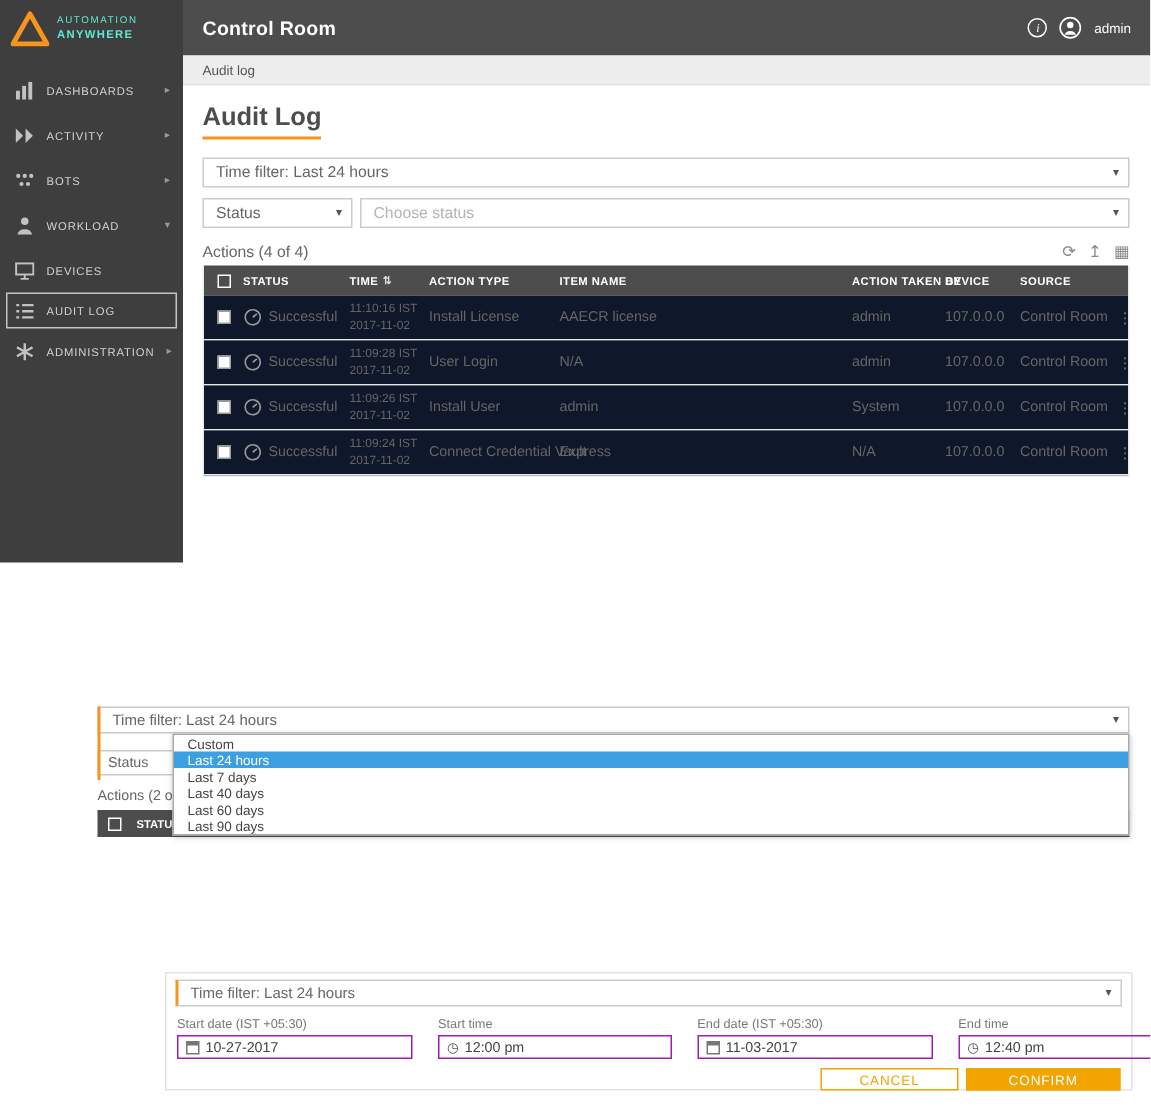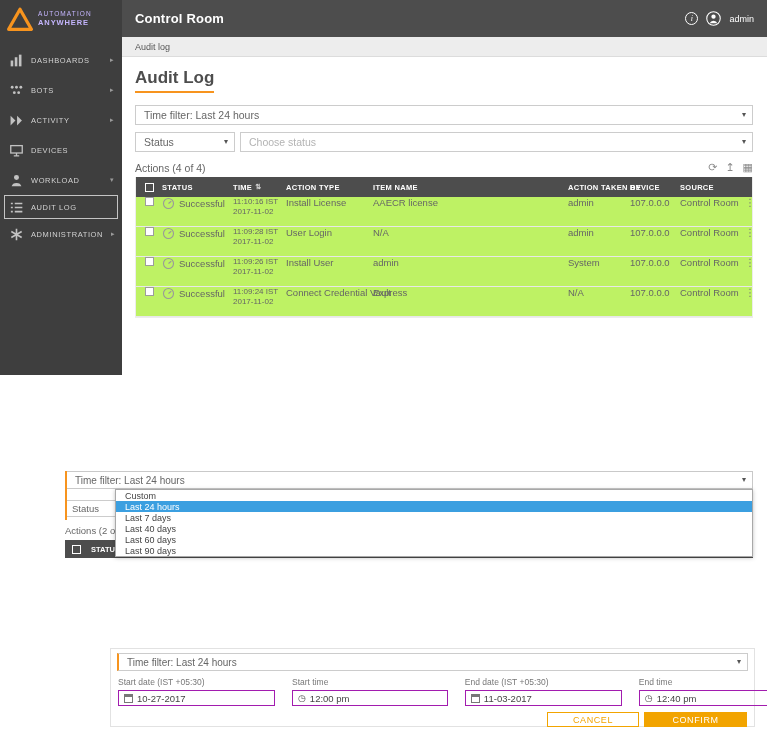--- a/index.html
+++ b/index.html
@@ -4,21 +4,21 @@
 <style>
   * { box-sizing: border-box; margin: 0; padding: 0; }
   html,body { background:#fff; }
   body { font-family: "Liberation Sans", sans-serif; }
   .canvas { position:relative; width:767px; height:746px; background:#fff; overflow:hidden; }
 
   
   .app { position:absolute; left:0; top:0; width:767px; height:375px; display:flex; }
   .sidebar { width:122px; background:var(--sidebar-gray,#3e3e3e); flex:none; color:#d8d8d8; }
   .logo { display:flex; align-items:center; gap:5px; padding:7px 6px 8px 7px; }
-  .logo-text { display:flex; flex-direction:column; color:#c4b5fd; line-height:1.25; }
+  .logo-text { display:flex; flex-direction:column; color:#5eead4; line-height:1.25; }
   .logo-t1 { font-size:6.5px; letter-spacing:1.1px; font-weight:400; }
   .logo-t2 { font-size:7.5px; letter-spacing:.9px; font-weight:bold; }
   .nav { margin-top:6px; }
   .nav-item { height:30px; display:flex; align-items:center; gap:8px; padding:0 8px 0 10px; font-size:7.5px; letter-spacing:.6px; color:#d2d2d2; cursor:pointer; }
   .nav-item .nicon { width:13px; height:13px; flex:none; color:#c2c2c2; }
   .nav-item.selected { border:1px solid #c4c4c4; margin:0 4px; padding:0 4px 0 5px; height:24px; }
   .nchev { margin-left:auto; font-size:7px; color:#9a9a9a; }
 
   .main { flex:1; display:flex; flex-direction:column; }
   .topbar { height:37px; background:var(--header-gray,#4d4d4d); color:#fff; display:flex; align-items:center; padding:0 13px; }
@@ -36,21 +36,21 @@
   .filters-row { display:flex; gap:5px; width:618px; margin-bottom:9px; }
   .status-select { width:100px; flex:none; }
   .choose-status { flex:1; color:#b3b3b3; }
 
   .actions-row { width:618px; display:flex; align-items:center; font-size:10.5px; color:#666; margin-bottom:3px; }
   .action-icons { margin-left:auto; display:flex; gap:8px; font-size:11px; color:#8a8a8a; }
   .action-icons span { cursor:pointer; }
 
   .table { width:618px; border:1px solid #ececec; border-top:none; }
   .thead { display:flex; align-items:center; background:var(--header-gray,#4d4d4d); height:20px; color:#fff; font-size:7.5px; font-weight:bold; letter-spacing:.3px; }
-  .trow { display:flex; align-items:flex-start; height:30px; border-bottom:1px solid #e8e8e8; font-size:9.5px; color:#666; background:#bef264; }
+  .trow { display:flex; align-items:center; height:30px; border-bottom:1px solid #e8e8e8; font-size:9.5px; color:#666; background:#0f172a; }
   .c { flex:none; white-space:nowrap; }
   .c-check { width:26px; display:flex; justify-content:center; }
   .c-status { width:71px; display:flex; align-items:center; gap:4px; }
   .c-time { width:53px; }
   .trow .c-time { display:flex; flex-direction:column; font-size:8px; line-height:1.3; }
   .thead .c-time { display:flex; align-items:center; gap:3px; }
   .c-type { width:87px; } .c-item { width:195px; } .c-by { width:62px; } .c-dev { width:50px; } .c-src { width:65px; }
   .c-menu { width:9px; text-align:center; font-size:10px; color:#777; cursor:pointer; }
   .sort { font-size:7px; color:#ddd; cursor:pointer; }
   .cb { appearance:none; -webkit-appearance:none; width:9px; height:9px; border:1px solid #9c9c9c; background:#fff; cursor:pointer; }
@@ -107,57 +107,57 @@
                 <rect x="4.4" y="3" width="2.4" height="8.4"></rect>
                 <rect x="8.2" y="0.6" width="2.4" height="10.8"></rect>
               </g>
             </svg>
           <span>DASHBOARDS</span>
           <span class="nchev">▸</span>
         </div>
         <div class="nav-item">
           <svg class="nicon" viewBox="0 0 12 12">
               <g fill="currentColor">
+                <path d="M0.5 1.5 L5 6 L0.5 10.5 Z"></path>
+                <path d="M6.5 1.5 L11 6 L6.5 10.5 Z"></path>
+              </g>
+            </svg>
+          <span>ACTIVITY</span>
+          <span class="nchev">▸</span>
+        </div>
+        <div class="nav-item">
+          <svg class="nicon" viewBox="0 0 12 12">
+              <g fill="currentColor">
                 <circle cx="2" cy="3" r="1.3"></circle>
                 <circle cx="6" cy="3" r="1.3"></circle>
                 <circle cx="10" cy="3" r="1.3"></circle>
                 <circle cx="4" cy="8" r="1.3"></circle>
                 <circle cx="8" cy="8" r="1.3"></circle>
               </g>
             </svg>
           <span>BOTS</span>
           <span class="nchev">▸</span>
         </div>
         <div class="nav-item">
           <svg class="nicon" viewBox="0 0 12 12">
               <g fill="currentColor">
-                <path d="M0.5 1.5 L5 6 L0.5 10.5 Z"></path>
-                <path d="M6.5 1.5 L11 6 L6.5 10.5 Z"></path>
-              </g>
-            </svg>
-          <span>ACTIVITY</span>
-          <span class="nchev">▸</span>
-        </div>
-        <div class="nav-item">
-          <svg class="nicon" viewBox="0 0 12 12">
-              <rect x="0.7" y="1.5" width="10.6" height="6.8" fill="none" stroke="currentColor" stroke-width="1.2"></rect>
-              <path d="M6 8.3 V10.6 M3.5 11 h5" stroke="currentColor" stroke-width="1.2" fill="none"></path>
-            </svg>
-          <span>DEVICES</span>
-          <span class="nchev"></span>
-        </div>
-        <div class="nav-item">
-          <svg class="nicon" viewBox="0 0 12 12">
-              <g fill="currentColor">
                 <circle cx="6" cy="3.2" r="2.3"></circle>
                 <path d="M1.5 11.4 a4.6 4 0 0 1 9 0 Z"></path>
               </g>
             </svg>
           <span>WORKLOAD</span>
           <span class="nchev">▾</span>
+        </div>
+        <div class="nav-item">
+          <svg class="nicon" viewBox="0 0 12 12">
+              <rect x="0.7" y="1.5" width="10.6" height="6.8" fill="none" stroke="currentColor" stroke-width="1.2"></rect>
+              <path d="M6 8.3 V10.6 M3.5 11 h5" stroke="currentColor" stroke-width="1.2" fill="none"></path>
+            </svg>
+          <span>DEVICES</span>
+          <span class="nchev"></span>
         </div>
         <div class="nav-item selected">
           <svg class="nicon" viewBox="0 0 12 12">
               <path d="M0.8 2.2 h1.8 M0.8 6 h1.8 M0.8 9.8 h1.8 M4.4 2.2 h7 M4.4 6 h7 M4.4 9.8 h7" stroke="currentColor" stroke-width="1.4" fill="none"></path>
             </svg>
           <span>AUDIT LOG</span>
           <span class="nchev"></span>
         </div>
         <div class="nav-item">
           <svg class="nicon" viewBox="0 0 12 12">

